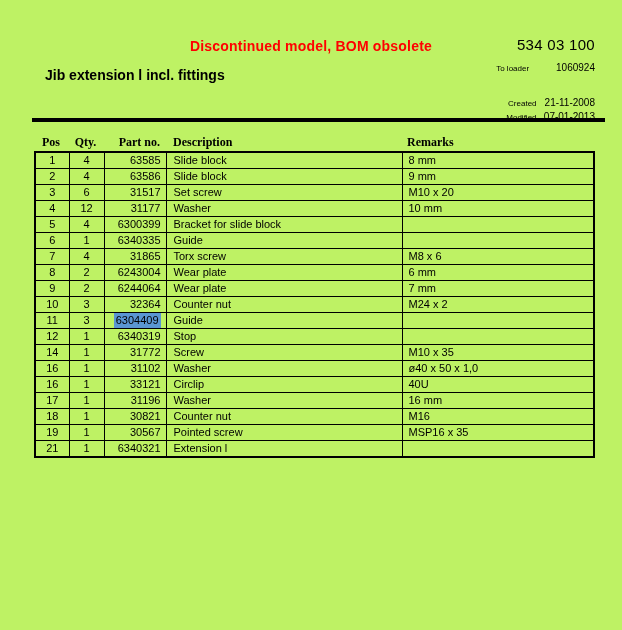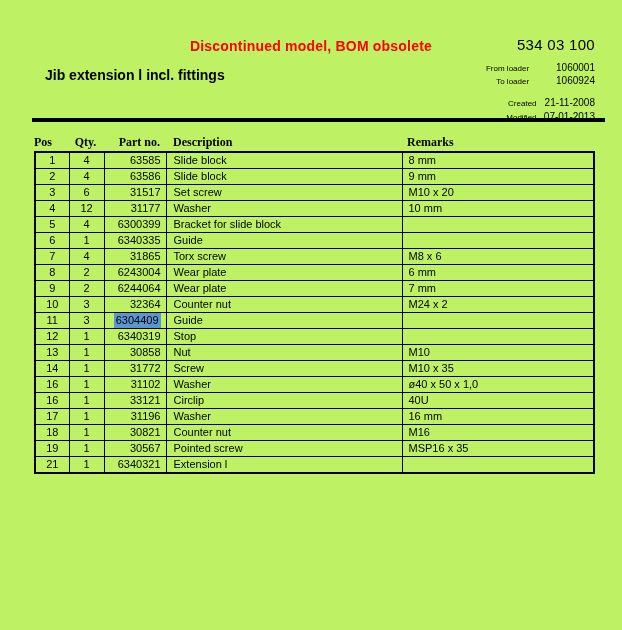--- a/index.html
+++ b/index.html
@@ -77,21 +77,21 @@
   
   .table-header {
     position: absolute;
     left: 34px; top: 135px;
     width: 559px; height: 15px;
     font-family: "Liberation Serif", serif;
     font-weight: bold;
     font-size: 12px;
   }
   .table-header span { position: absolute; top: 0; }
-  .th-pos      { left: 0;    width: 34px; }
+  .th-pos      { left: 0;    width: 34px; text-align: center; }
   .th-qty      { left: 34px; width: 35px; text-align: center; }
   .th-part     { left: 69px; width: 62px; text-align: right; padding-right: 5px; }
   .th-desc     { left: 139px; }
   .th-remarks  { left: 373px; }
 
   table.parts {
     position: absolute;
     left: 34px; top: 151px;
     width: 559px;
     border-collapse: collapse;
@@ -122,24 +122,20 @@
 </head>
 <body>
 
 <div class="page">
 
   <div class="warning" style="color: rgb(255, 0, 0);">Discontinued model, BOM obsolete</div>
 
   <div class="doc-number">534 03 100</div>
 
   <div class="meta-loader">
-    <div class="meta-row">
-      <span class="meta-label">From loader</span>&nbsp;&nbsp;
-      <span class="meta-value">1060001</span>
-    </div>
     <div class="meta-row">
       <span class="meta-label">To loader</span>&nbsp;&nbsp;
       <span class="meta-value">1060924</span>
     </div>
   </div>
 
   <div class="page-title">Jib extension l incl. fittings</div>
 
   <div class="meta-dates">
     <div class="meta-row">
@@ -249,27 +245,20 @@
     <td class="c-remarks"></td>
   </tr>
         <tr>
     <td class="c-pos">12</td>
     <td class="c-qty">1</td>
     <td class="c-part">6340319</td>
     <td class="c-desc">Stop</td>
     <td class="c-remarks"></td>
   </tr>
         <tr>
-    <td class="c-pos">13</td>
-    <td class="c-qty">1</td>
-    <td class="c-part">30858</td>
-    <td class="c-desc">Nut</td>
-    <td class="c-remarks">M10</td>
-  </tr>
-        <tr>
     <td class="c-pos">14</td>
     <td class="c-qty">1</td>
     <td class="c-part">31772</td>
     <td class="c-desc">Screw</td>
     <td class="c-remarks">M10 x 35</td>
   </tr>
         <tr>
     <td class="c-pos">16</td>
     <td class="c-qty">1</td>
     <td class="c-part">31102</td>

